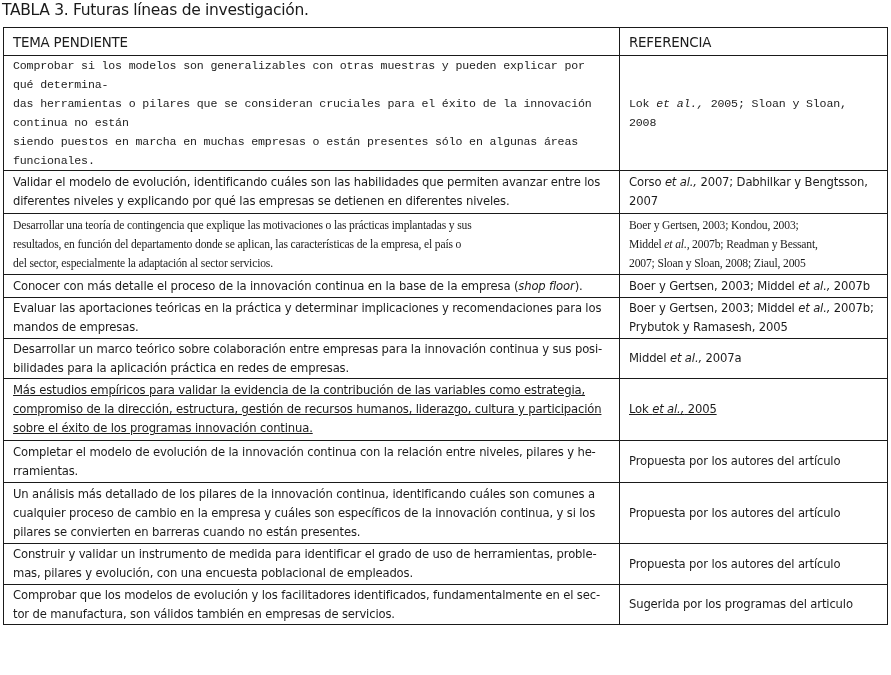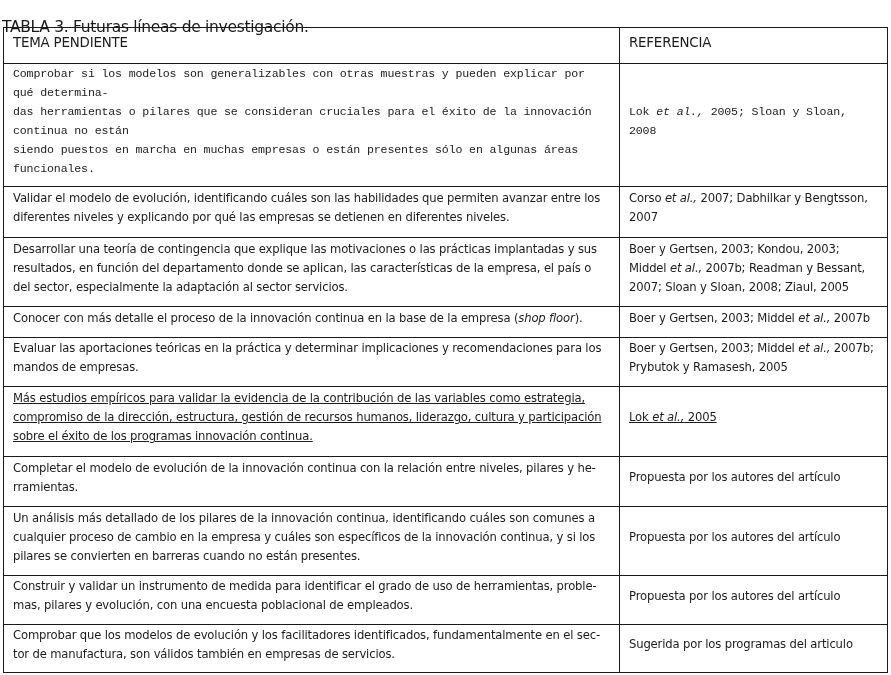--- a/index.html
+++ b/index.html
@@ -11,42 +11,42 @@
       width: 891px;
       height: 675px;
       position: relative;
       overflow: hidden;
       font-family: "DejaVu Sans", "Liberation Sans", sans-serif;
       color: #1c1c1c;
     }
     .title {
       position: absolute;
       left: 2px;
-      top: 18px;
+      top: 1px;
       font-size: 15.5px;
       letter-spacing: -0.3px;
       color: #1a1a1a;
       white-space: nowrap;
     }
     table.research {
       position: absolute;
       left: 3px;
       top: 27px;
       width: 884px;
       border-collapse: collapse;
       table-layout: fixed;
       font-size: 11.6px;
       letter-spacing: -0.15px;
       line-height: 19px;
     }
     table.research col.c1 { width: 616px; }
     table.research col.c2 { width: 268px; }
     table.research th, table.research td {
       border: 1.5px solid #1a1a1a;
-      padding: 0 9px 8px 9px;
+      padding: 0 9px 0 9px;
       vertical-align: middle;
       text-align: left;
       font-weight: normal;
     }
     table.research th {
       font-size: 13.4px;
       height: 26px;
       letter-spacing: -0.2px;
       padding-top: 1px;
     }
@@ -55,21 +55,21 @@
     }
     .cell-text {
       display: block;
     }
     .cell-text em {
       font-style: italic;
     }
     tr.r1 td { height: 76px; font-family: Liberation Mono, monospace; }
     tr.r2 td { height: 43px; }
     tr.r3 td { height: 42px; }
-    tr.r4 td { height: 60px; }
+    tr.r4 td { height: 60px; font-family: Liberation Serif, serif; }
     tr.r5 td { height: 22px; }
     tr.r6 td { height: 40px; }
     tr.r7 td { height: 39px; }
     tr.r8 td { height: 61px; text-decoration: underline; }
     tr.r9 td { height: 41px; }
     tr.r10 td { height: 60px; margin-top: 33px; }
     tr.r11 td { height: 41px; }
     tr.r12 td { height: 40px; }
     tr.r13 td { height: 39px; }
   </style>
@@ -123,20 +123,28 @@
         </td>
       </tr>
       <tr class="r6">
         <td>
           <span class="cell-text">Evaluar las aportaciones teóricas en la práctica y determinar implicaciones y recomendaciones para los<br>mandos de empresas.</span>
         </td>
         <td class="ref">
           <span class="cell-text">Boer y Gertsen, 2003; Middel <em>et al.,</em> 2007b;<br>Prybutok y Ramasesh, 2005</span>
         </td>
       </tr>
+      <tr class="r7">
+        <td>
+          <span class="cell-text">Desarrollar un marco teórico sobre colaboración entre empresas para la innovación continua y sus posi-<br>bilidades para la aplicación práctica en redes de empresas.</span>
+        </td>
+        <td class="ref">
+          <span class="cell-text">Middel <em>et al.,</em> 2007a</span>
+        </td>
+      </tr>
       <tr class="r8">
         <td>
           <span class="cell-text">Más estudios empíricos para validar la evidencia de la contribución de las variables como estrategia,<br>compromiso de la dirección, estructura, gestión de recursos humanos, liderazgo, cultura y participación<br>sobre el éxito de los programas innovación continua.</span>
         </td>
         <td class="ref">
           <span class="cell-text">Lok <em>et al.,</em> 2005</span>
         </td>
       </tr>
       <tr class="r9">
         <td>

